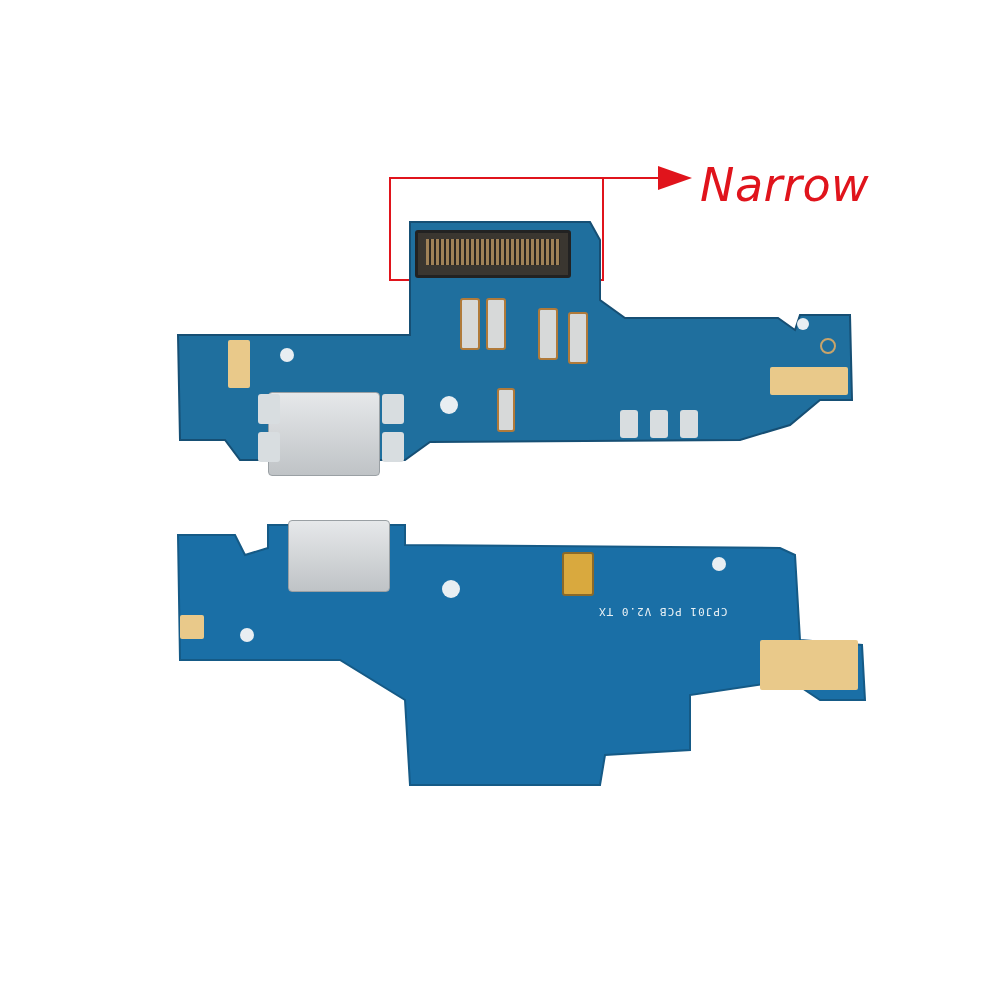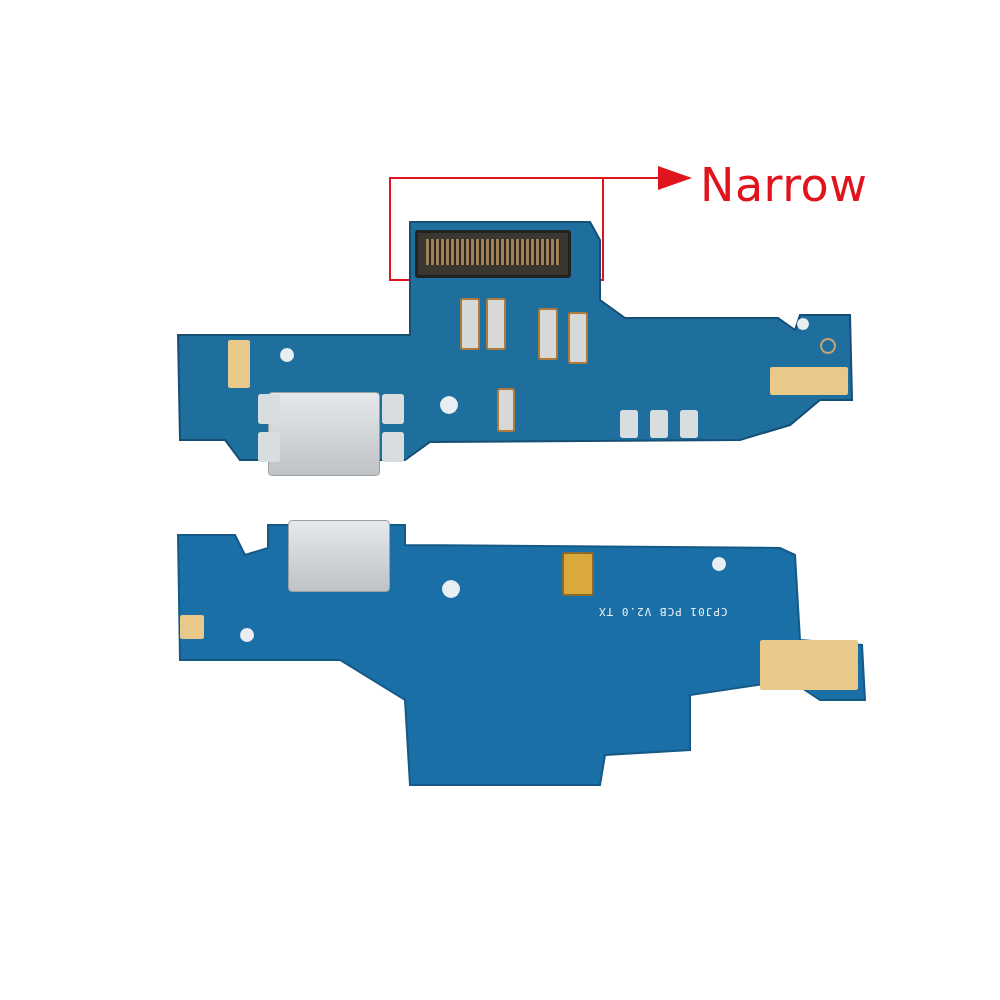--- a/index.html
+++ b/index.html
@@ -1,19 +1,19 @@
 <!DOCTYPE html>
 <html><head>
 <meta charset="utf-8">
 <style>
   html,body{margin:0;padding:0;}
   body{width:1000px;height:1000px;background:#ffffff;position:relative;overflow:hidden;font-family:"Liberation Sans",sans-serif;}
   .abs{position:absolute;}
   .pcb{position:absolute;}
-  .label{position:absolute;left:700px;top:158px;font-size:46px;color:#e0141c;font-family:"DejaVu Sans",sans-serif;letter-spacing:0.5px;}
+  .label{position:absolute;left:700px;top:158px;font-size:46px;color:#e0141c;font-family:"DejaVu Sans",sans-serif;letter-spacing:0.5px;font-style:italic;}
   .hole{position:absolute;border-radius:50%;background:#e8eef2;}
   .pad{position:absolute;background:#e9c98a;border-radius:2px;}
   .silver{position:absolute;background:#d8dde0;border-radius:3px;}
   .usb{position:absolute;background:linear-gradient(#e6e8ea,#bfc3c6);border-radius:4px;border:1px solid #9aa0a4;}
   .comp{position:absolute;background:#d7d9d9;border:2px solid #b07a3a;border-radius:3px;}
   .mic{position:absolute;background:#d9a93e;border:2px solid #8a6a2a;border-radius:3px;}
   .silk{position:absolute;color:#e8f0f4;font-size:11px;font-family:"DejaVu Sans Mono",monospace;transform:rotate(180deg);letter-spacing:1px;}
 </style>
 </head>
 <body>

